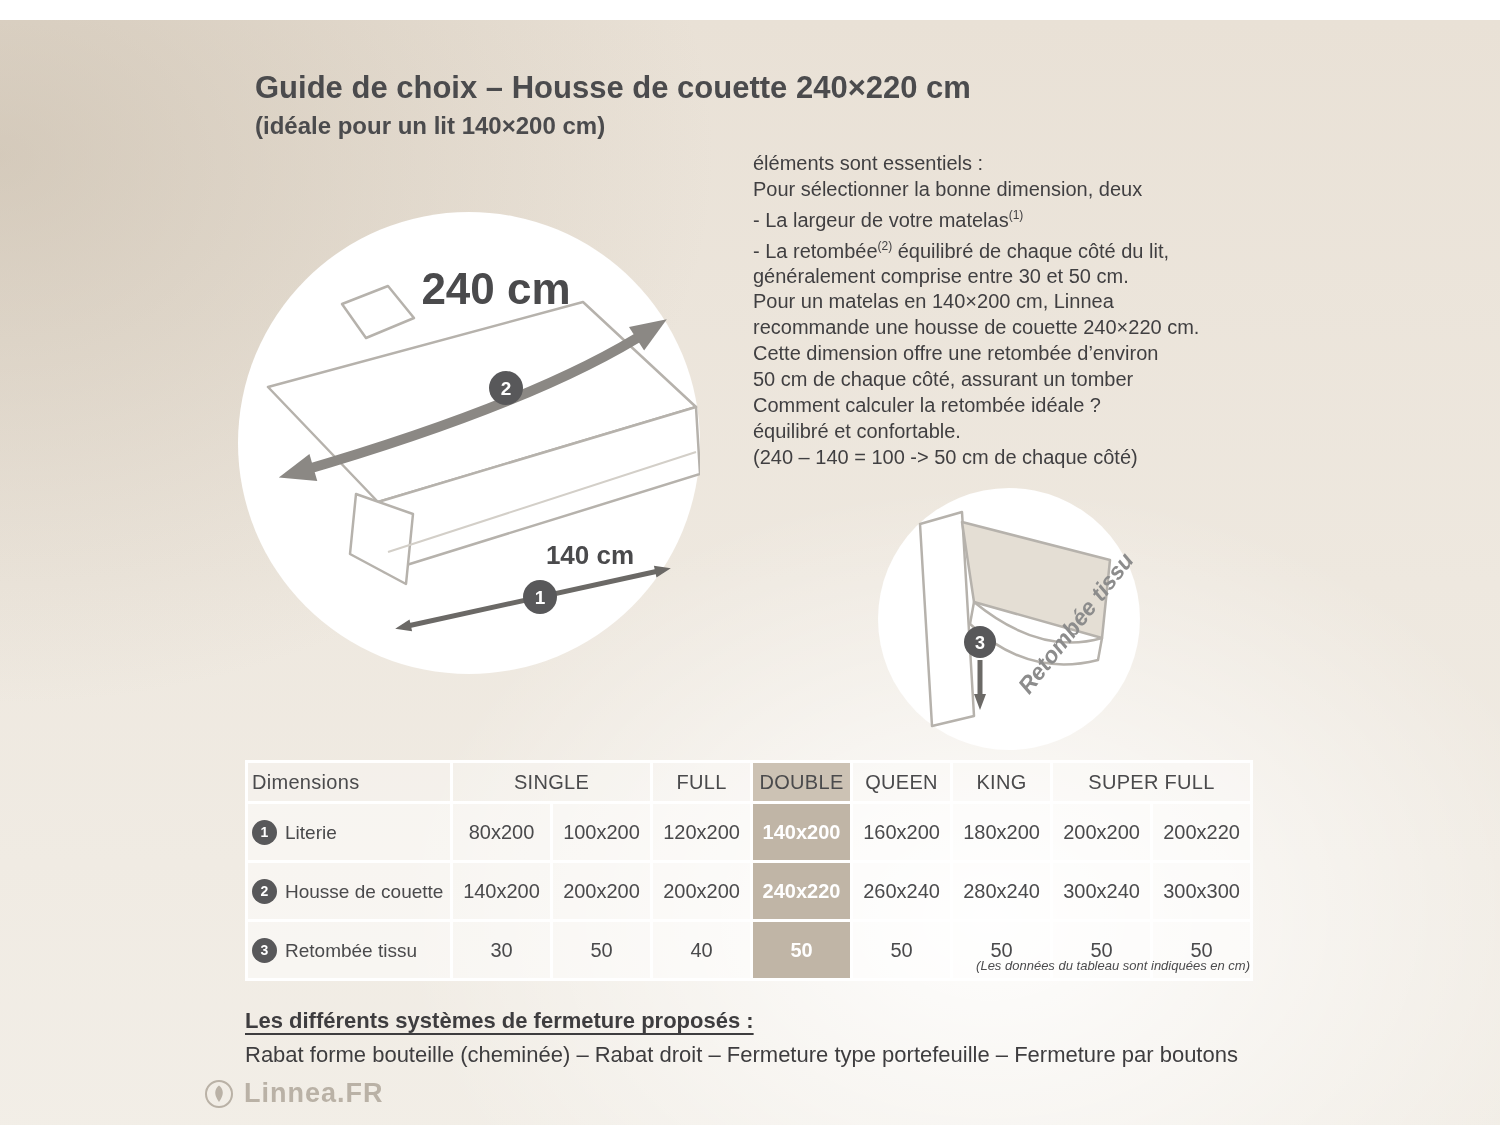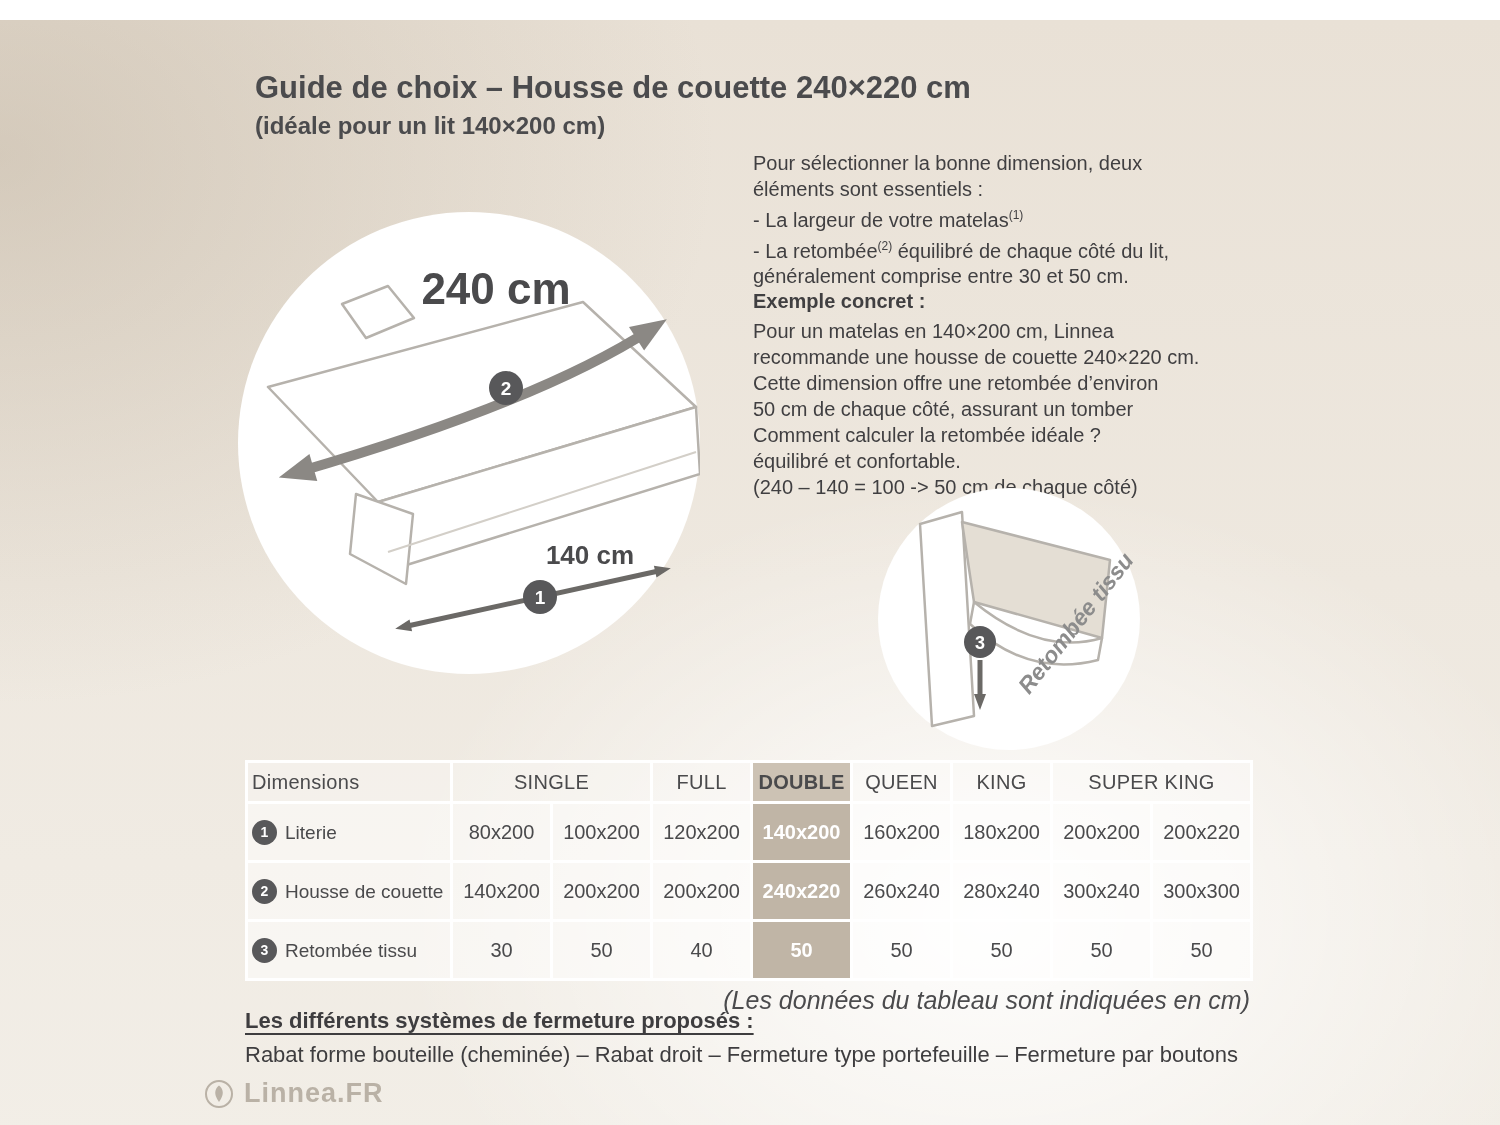--- a/index.html
+++ b/index.html
@@ -34,54 +34,53 @@
     transform:rotate(-52deg);transform-origin:0% 100%;
   }
   svg text{font-family:"Liberation Sans",sans-serif;}
 
   .size-table{position:absolute;left:245px;top:740px;width:1005px;border-collapse:collapse;table-layout:fixed;color:#4a4a4c;}
   .size-table th,.size-table td{border:3px solid #fff;text-align:center;font-weight:400;background:rgba(255,255,255,0.5);overflow:hidden;}
   .size-table thead th{height:36px;background:rgba(255,255,255,0.3);font-size:20px;letter-spacing:0.3px;}
   .size-table tbody td{height:54px;font-size:20px;}
   .size-table .c-dim{text-align:left;padding-left:4px;}
   .size-table td.c-dim{font-size:19px;white-space:nowrap;}
-  .size-table th.hl-h{background:#ccc2b4;font-weight:700;color:#4a4a4c;}
+  .size-table th.hl-h{background:#ccc2b4;font-weight:400;color:#4a4a4c;}
   .size-table td.hl{background:#c0b5a6;color:#fff;font-weight:600;}
   .size-table td.hl.strong{font-weight:700;text-align:center;}
   .badge{
     display:inline-flex;width:25px;height:25px;border-radius:50%;background:#58585a;color:#fff;
     font-size:14px;font-weight:700;align-items:center;justify-content:center;margin-right:8px;vertical-align:middle;
   }
   .rowlabel{vertical-align:middle;}
 
-  .table-note{position:absolute;left:245px;top:966px;width:1005px;text-align:right;font-style:italic;font-size:25px;color:#4b4b4d;}
+  .table-note{position:absolute;left:245px;top:938px;width:1005px;text-align:right;font-style:italic;font-size:13px;color:#4b4b4d;}
   .closures-heading{position:absolute;left:245px;top:988px;font-size:22px;font-weight:700;color:#3e3d3f;text-decoration:underline;text-underline-offset:5px;}
   .closures-text{position:absolute;left:245px;top:1022px;font-size:22px;color:#3e3d3f;}
 
   .logo{position:absolute;left:204px;top:1058px;display:flex;align-items:center;gap:10px;color:rgba(130,118,102,0.5);justify-content:center;}
   .logo-text{font-size:27px;font-weight:700;letter-spacing:1px;}
 </style>
 </head>
 <body>
 
 <div class="page">
 
   <div class="title">Guide de choix – Housse de couette 240×220 cm</div>
   <div class="subtitle">(idéale pour un lit 140×200 cm)</div>
 
   <div class="intro">
+    <div>éléments sont essentiels :</div>
     <div>Pour sélectionner la bonne dimension, deux</div>
-    <div>éléments sont essentiels :</div>
     <div><span>- La largeur de votre matelas</span><sup>(1)</sup></div>
     <div><span>- La retombée</span><sup>(2)</sup><span> équilibré de chaque côté du lit,</span></div>
     <div>généralement comprise entre 30 et 50 cm.</div>
   </div>
 
   <div class="example">
-    <div class="example-heading">Exemple concret :</div>
     <div>Pour un matelas en 140×200 cm, Linnea</div>
     <div>recommande une housse de couette 240×220 cm.</div>
     <div>Cette dimension offre une retombée d’environ</div>
     <div>50 cm de chaque côté, assurant un tomber</div>
     <div>Comment calculer la retombée idéale ?</div>
     <div>équilibré et confortable.</div>
     <div>(240 – 140 = 100  -&gt; 50 cm de chaque côté)</div>
   </div>
 
   <div class="big-circle">
@@ -142,21 +141,21 @@
         <col style="width:100px">
     </colgroup>
     <thead>
       <tr>
         <th class="c-dim">Dimensions</th>
         <th colspan="2">SINGLE</th>
         <th>FULL</th>
         <th class="hl-h">DOUBLE</th>
         <th>QUEEN</th>
         <th>KING</th>
-        <th colspan="2">SUPER KING</th>
+        <th colspan="2">SUPER FULL</th>
       </tr>
     </thead>
     <tbody>
       <tr>
         <td class="c-dim">
           <span class="badge">1</span><span class="rowlabel">Literie</span>
         </td>
         <td>80x200</td>
         <td>100x200</td>
         <td>120x200</td>

